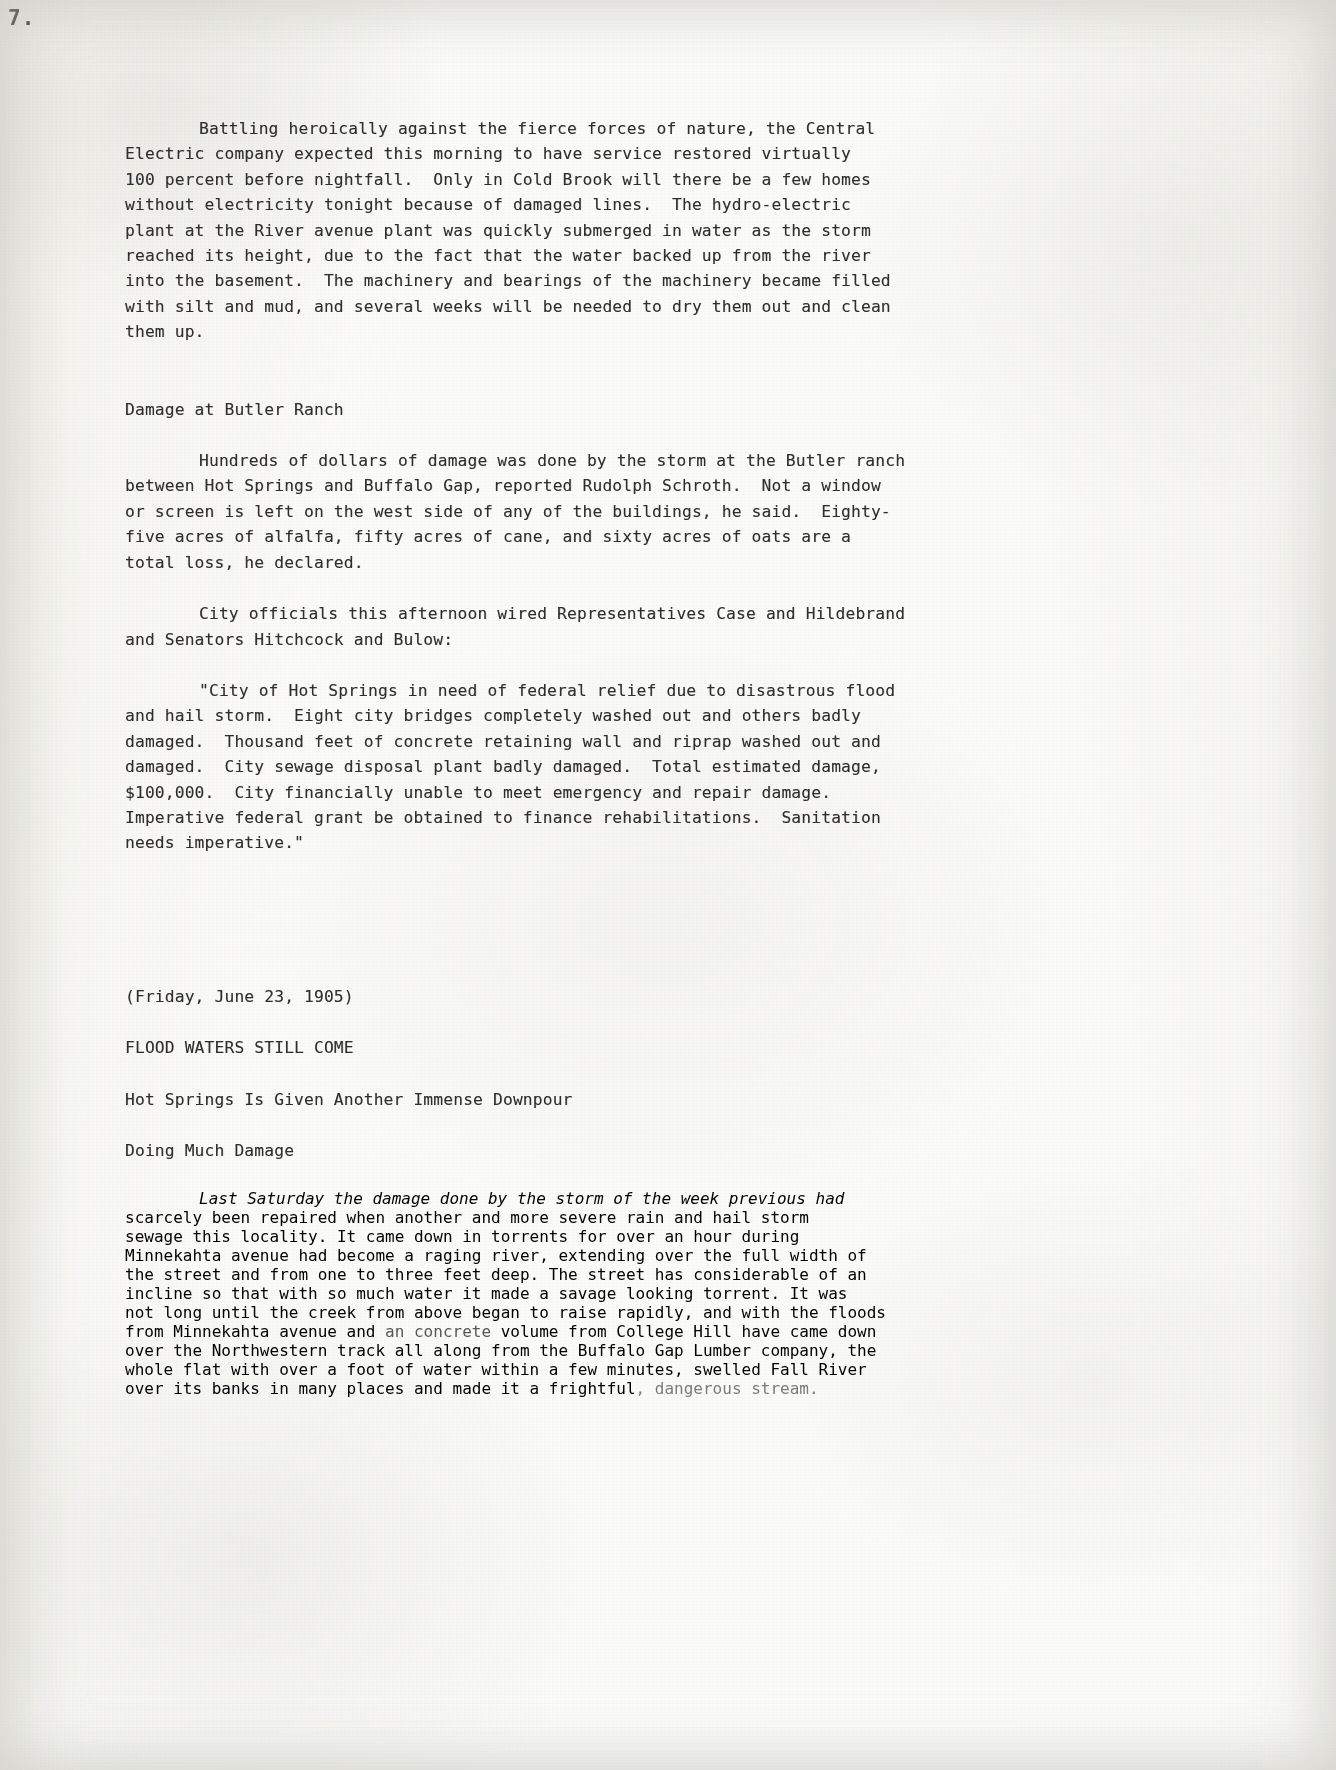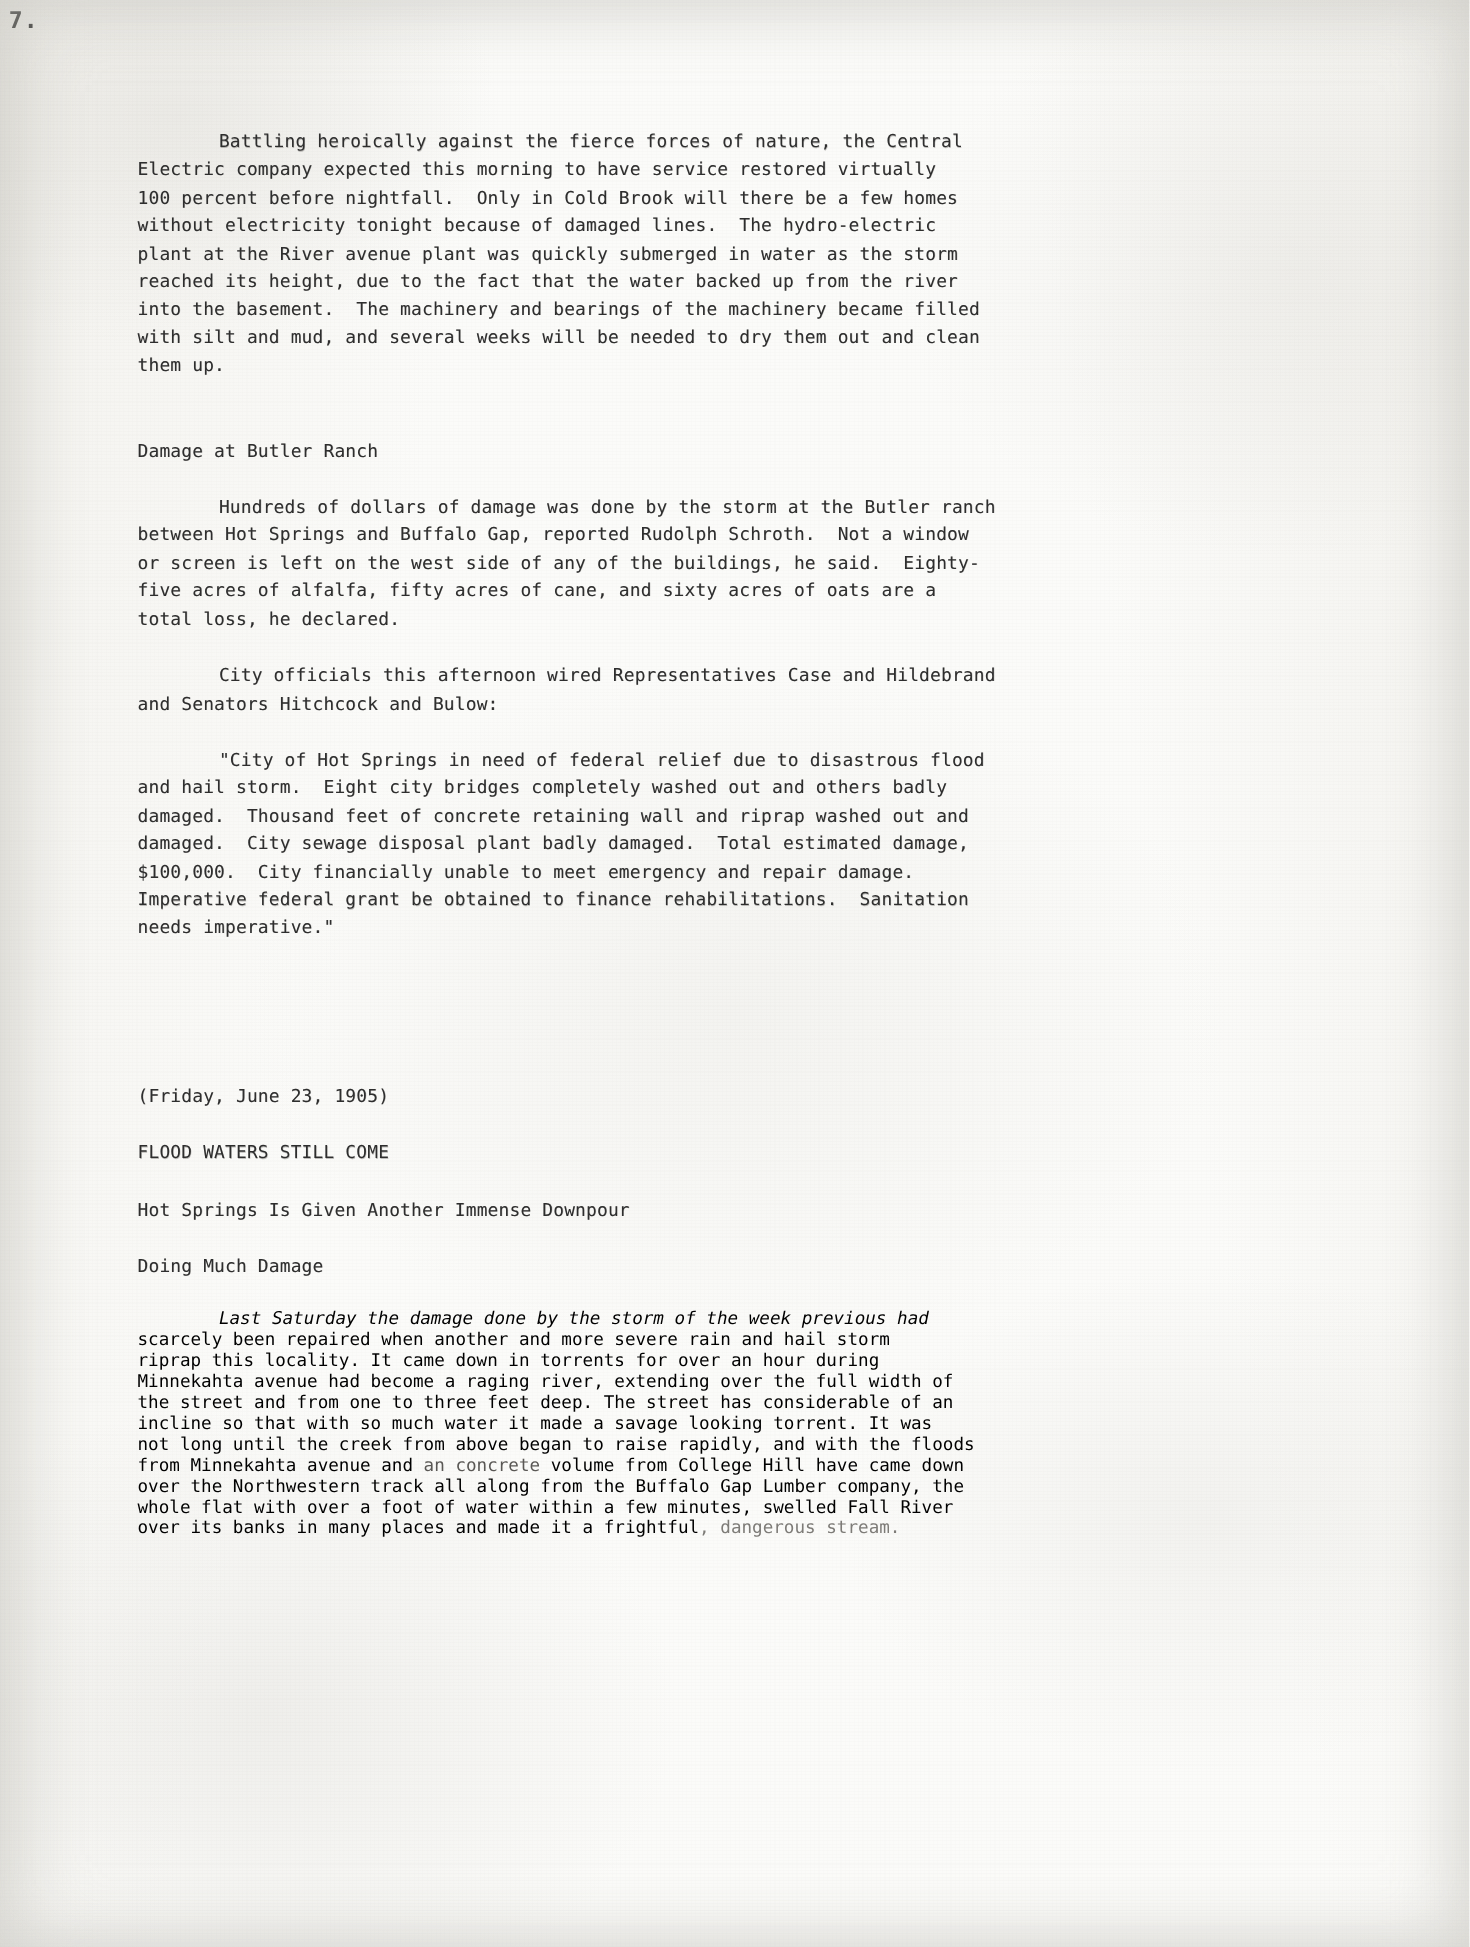--- a/index.html
+++ b/index.html
@@ -157,21 +157,21 @@
 
     <div class="gap-md"></div>
 
     <div class="subhead2">Doing Much Damage</div>
 
     <div class="gap-md"></div>
 
     <div id="article-two-body">
         <div class="para noindent" style="text-indent: 74px; font-style: italic;">Last Saturday the damage done by the storm of the week previous had</div>
         <div class="para noindent">scarcely been repaired when another and more severe rain and hail storm</div>
-        <div class="para noindent">riprap this locality.  It came down in torrents for over an hour during</div>
+        <div class="para noindent">sewage this locality.  It came down in torrents for over an hour during</div>
         <div class="para noindent">Minnekahta avenue had become a raging river, extending over the full width of</div>
         <div class="para noindent">the street and from one to three feet deep.  The street has considerable of an</div>
         <div class="para noindent">incline so that with so much water it made a savage looking torrent.  It was</div>
         <div class="para noindent">not long until the creek from above began to raise rapidly, and with the floods</div>
         <div class="para noindent"><span>from Minnekahta avenue and</span><span class="light"> an concrete</span><span> volume from College Hill have came down</span></div>
         <div class="para noindent">over the Northwestern track all along from the Buffalo Gap Lumber company, the</div>
         <div class="para noindent">whole flat with over a foot of water within a few minutes, swelled Fall River</div>
         <div class="para noindent"><span>over its banks in many places and made it a frightful</span><span class="faded">, dangerous stream.</span></div>
       </div>
 

